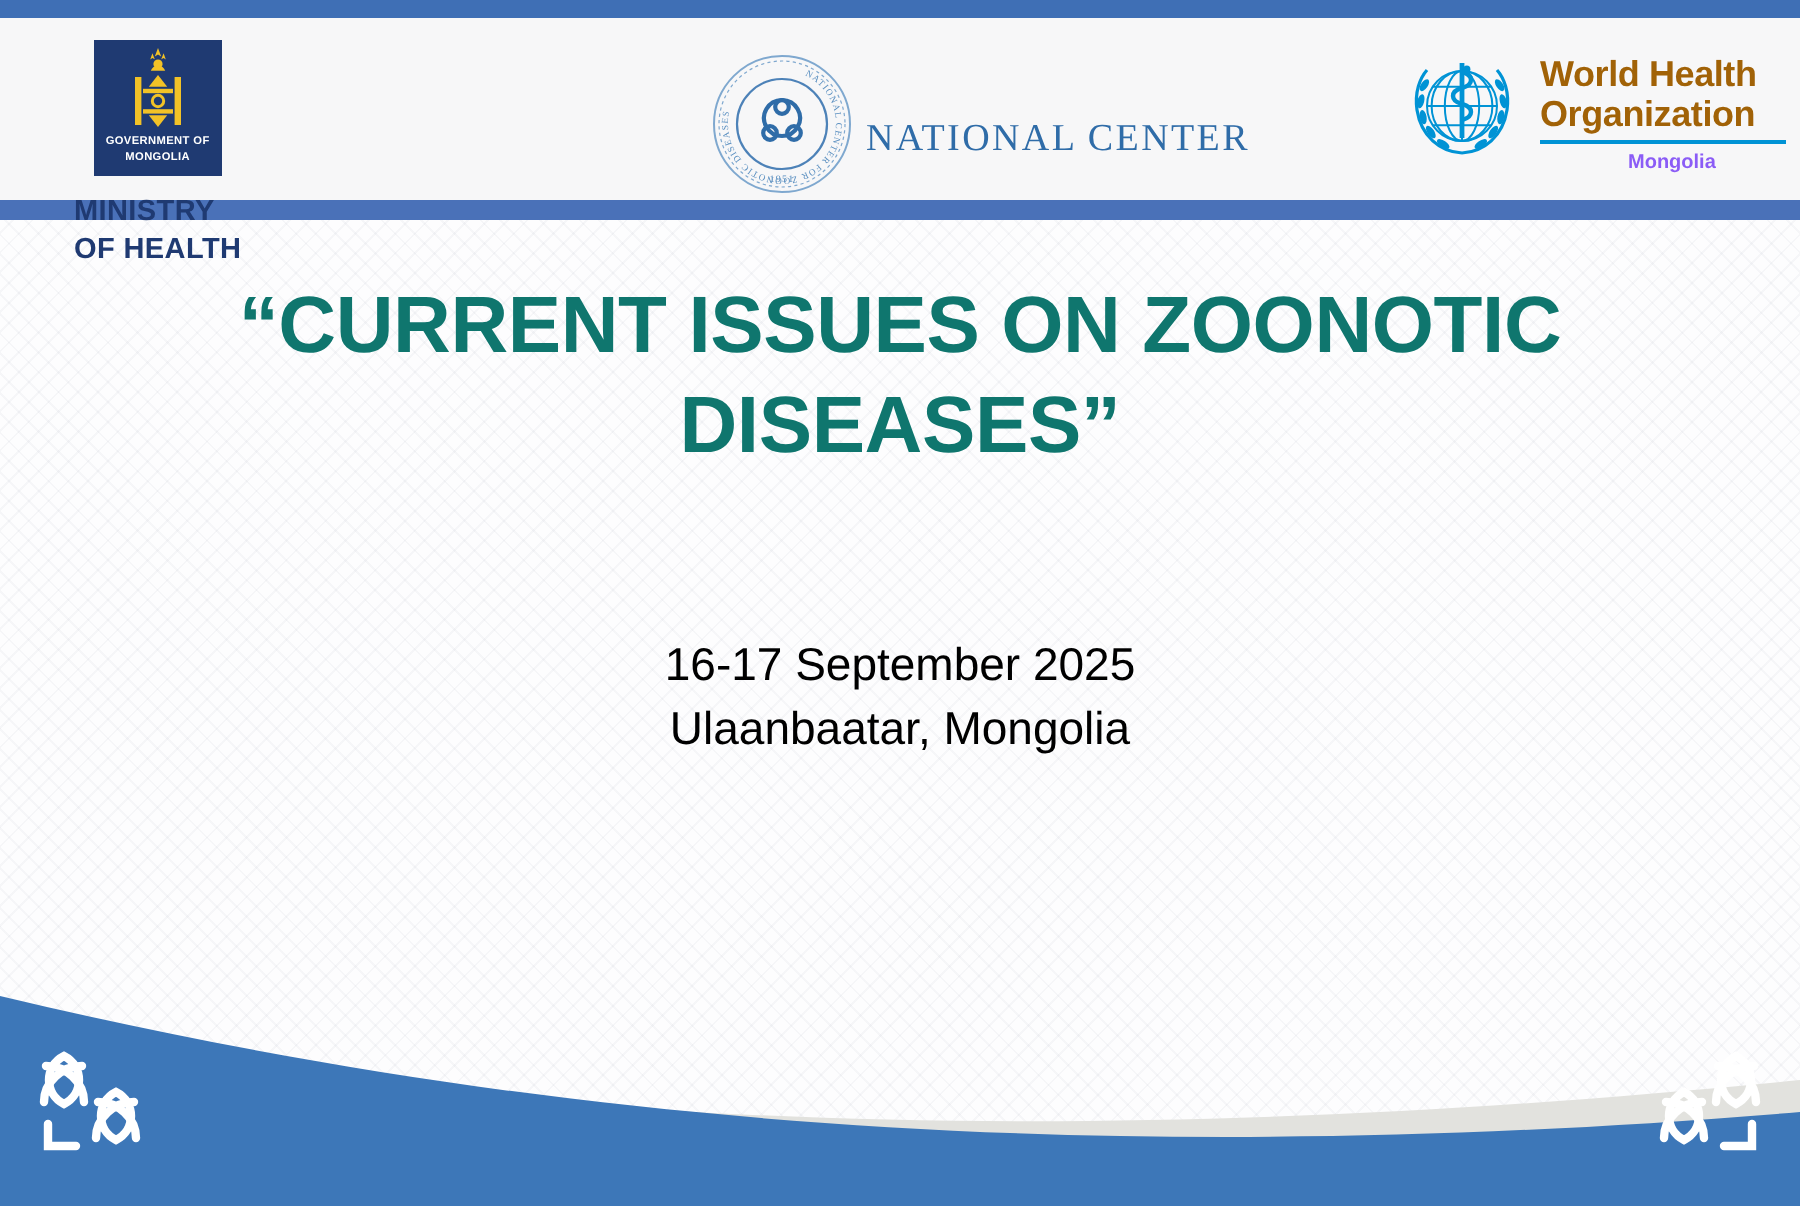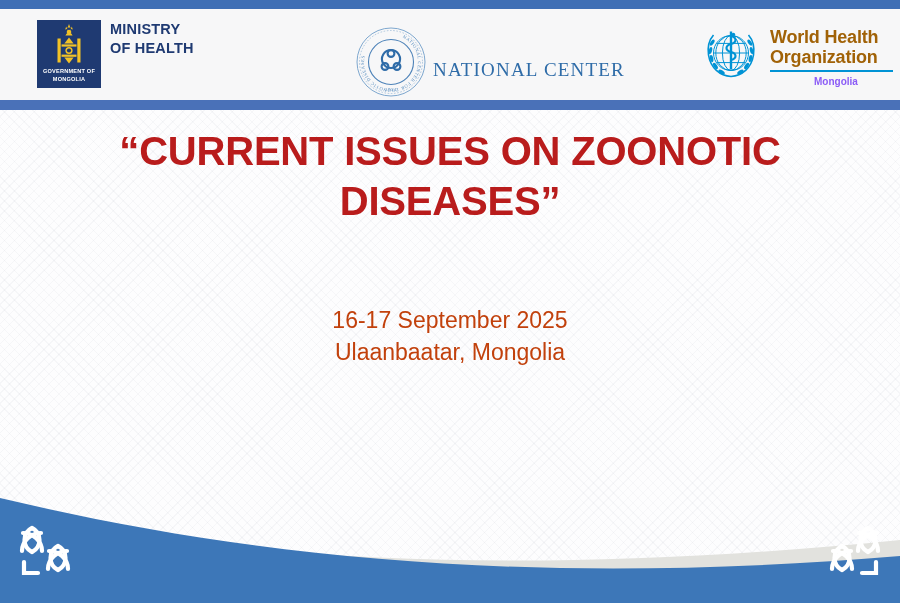--- a/index.html
+++ b/index.html
@@ -65,22 +65,23 @@
     left: 0; top: 9px;
     width: 900px;
     height: 91px;
   }
 
   
   .moh {
     position: absolute;
     left: 37px; top: 11px;
     display: flex;
-    align-items: flex-start;
+    align-items: center;
     gap: 9px;
+    flex-direction: column;
   }
   .moh-crest {
     width: 64px;
     height: 68px;
     background: #1f3a72;
     position: relative;
     display: flex;
     flex-direction: column;
     align-items: center;
     justify-content: flex-start;
@@ -183,31 +184,31 @@
     letter-spacing: -0.3px;
     line-height: 38px;
     white-space: nowrap;
   }
   .conf-line .ord {
     font-size: 19px;
     vertical-align: super;
     line-height: 0;
   }
   .theme-line {
-    margin-top: 16px;
-    color: #b91c1c;
+    margin-top: 28px;
+    color: #0f766e;
     font-size: 40px;
     font-weight: bold;
     letter-spacing: -0.2px;
     line-height: 50px;
     padding: 0 60px;
   }
   .when-where {
     margin-top: 78px;
-    color: #c2410c;
+    color: #000000;
     font-size: 23px;
     line-height: 32px;
     white-space: pre-line;
   }
 
   
   .wave {
     position: absolute;
     left: 0; bottom: 0;
     width: 900px;

